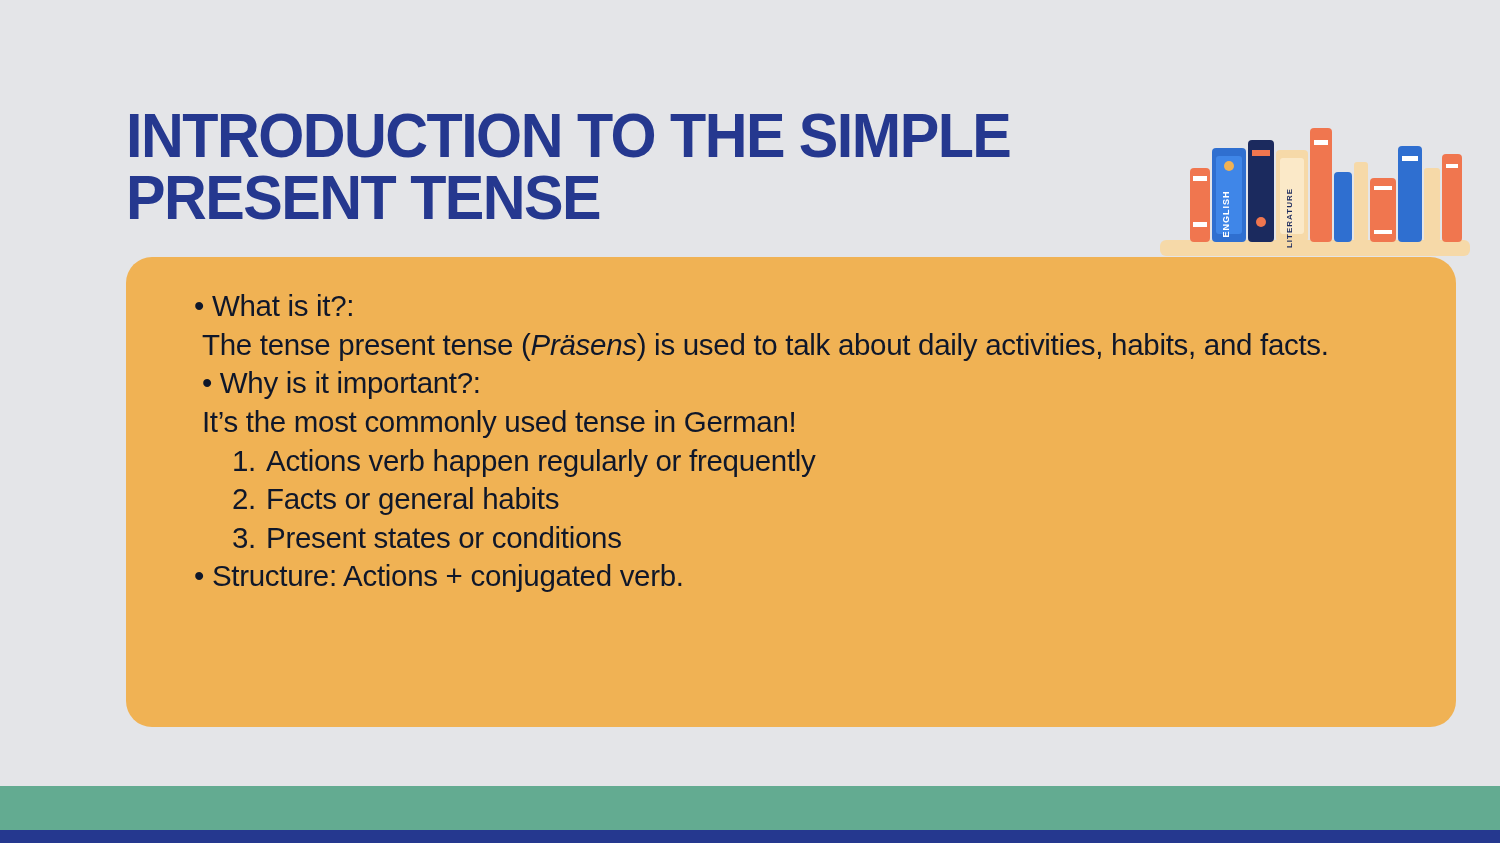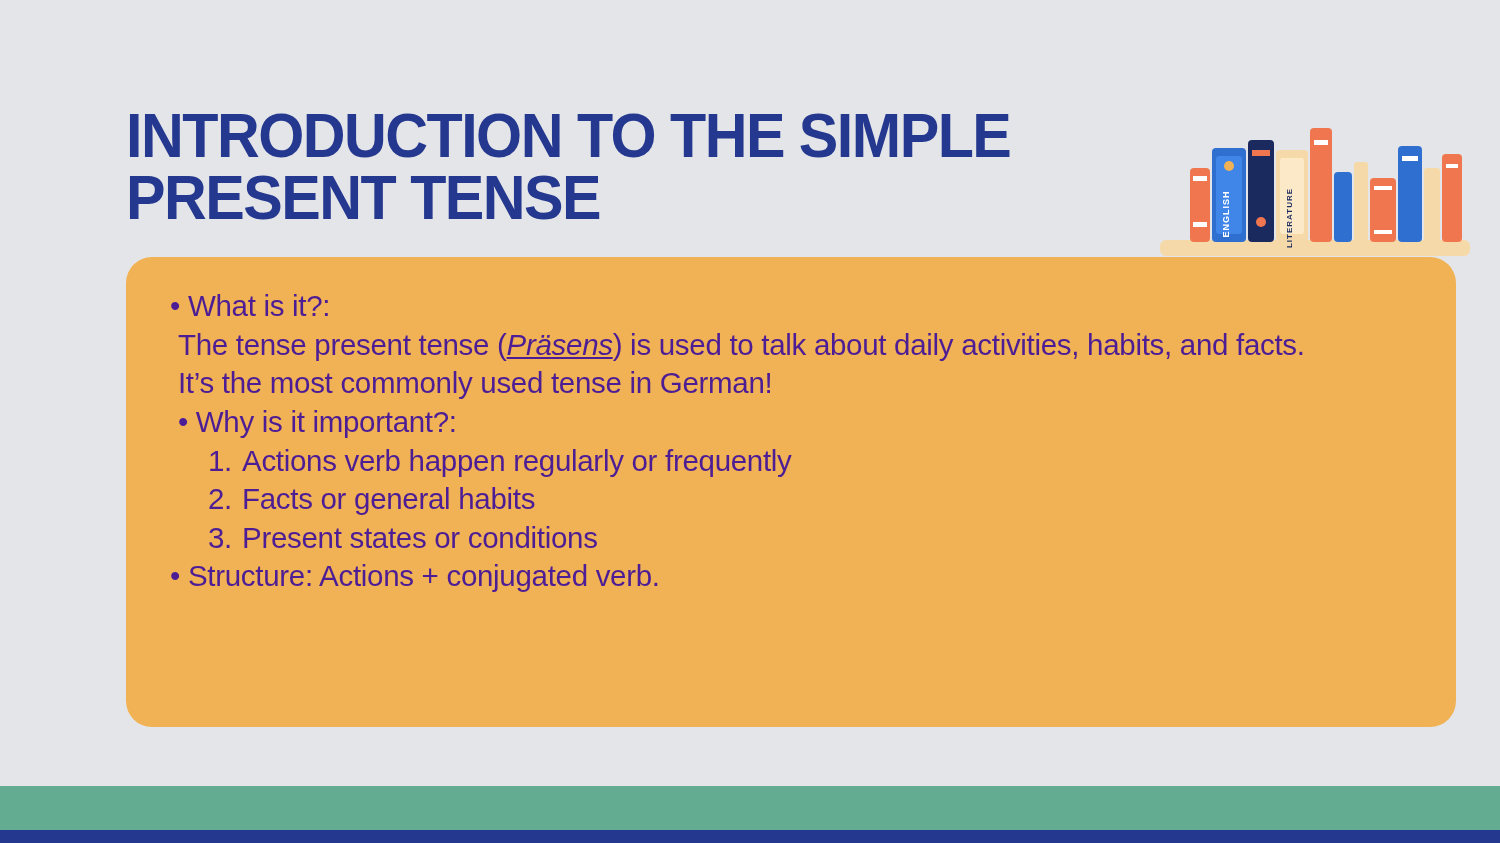--- a/index.html
+++ b/index.html
@@ -53,33 +53,33 @@
     left: 126px;
     top: 257px;
     width: 1330px;
     height: 470px;
     background: #f0b254;
     border-radius: 26px;
     box-sizing: border-box;
     padding: 30px 44px 20px 44px;
   }
   .body-text {
-    color: #4c1d95;
+    color: #0f172a;
     font-family: "Liberation Sans", sans-serif;
     font-size: 29.5px;
     line-height: 1.31;
     letter-spacing: -0.3px;
     font-weight: 500;
+    margin-left: 24px;
   }
   .line {
     white-space: pre-wrap;
   }
   .ital {
     font-style: italic;
-    text-decoration: underline;
   }
   .numbered {
     padding-left: 38px;
   }
   .num-row {
     display: flex;
   }
   .num-idx {
     width: 34px;
     flex: 0 0 34px;
@@ -153,22 +153,22 @@
 
       <rect x="282" y="44" width="20" height="88" rx="4" fill="#f0764f"></rect>
       <rect x="286" y="54" width="12" height="4" fill="#ffffff"></rect>
     </svg>
   </div>
 
   <div id="content-card">
     <div class="body-text">
       <div class="line">• What is it?:</div>
       <div class="line"><span> The tense present tense (</span><span class="ital">Präsens</span><span>) is used to talk about daily activities, habits, and facts.</span></div>
+      <div class="line"> • Why is it important?:</div>
       <div class="line"> It’s the most commonly used tense in German!</div>
-      <div class="line"> • Why is it important?:</div>
       <div class="numbered">
         <div class="num-row">
           <span class="num-idx">1.</span>
           <span>Actions verb happen regularly or frequently</span>
         </div>
         <div class="num-row">
           <span class="num-idx">2.</span>
           <span>Facts or general habits</span>
         </div>
         <div class="num-row">

